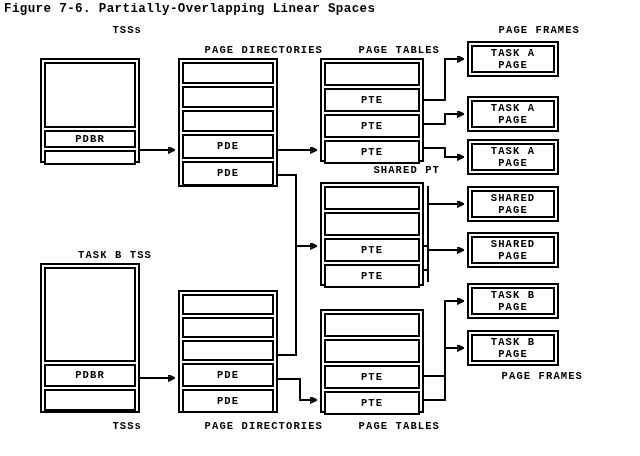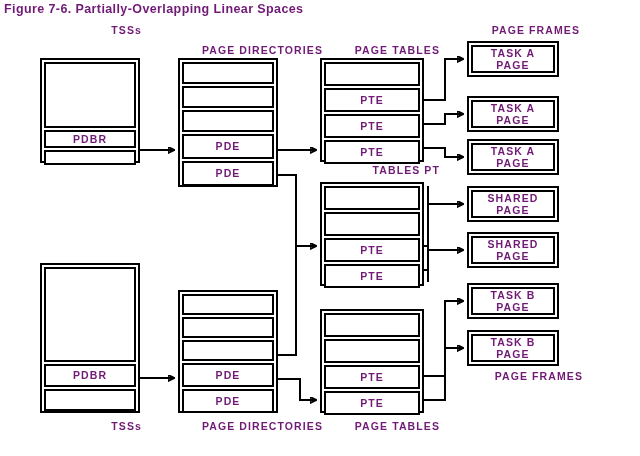--- a/index.html
+++ b/index.html
@@ -1,18 +1,18 @@
 <!DOCTYPE html>
 <html><head>
 <meta charset="utf-8">
 <style>
   html,body{margin:0;padding:0;background:#ffffff;}
   #page{position:relative;width:640px;height:456px;background:#ffffff;
-        font-family:Liberation Sans, sans-serif;
-        color:#701a75;overflow:hidden;}
+        font-family:Liberation Mono, monospace;
+        color:#000000;overflow:hidden;}
 
   .ttl{position:absolute;left:4px;top:2px;font-size:12.5px;font-weight:bold;
        letter-spacing:0.4px;white-space:nowrap;}
 
   .lbl{position:absolute;font-size:10.5px;font-weight:bold;letter-spacing:1.1px;
        white-space:nowrap;text-align:right;}
 
   
   .frame{position:absolute;border:2px solid #000;background:#fff;
          padding:2px;box-sizing:border-box;}
@@ -37,22 +37,23 @@
 <body>
 
 <div id="page">
 
   <div class="ttl">Figure 7-6. Partially-Overlapping Linear Spaces</div>
 
   <div class="lbl" style="left:42px;top:24px;width:100px;">TSSs</div>
   <div class="lbl" style="left:158px;top:44px;width:165px;">PAGE DIRECTORIES</div>
   <div class="lbl" style="left:310px;top:44px;width:130px;">PAGE TABLES</div>
   <div class="lbl" style="left:455px;top:24px;width:125px;">PAGE FRAMES</div>
-  <div class="lbl" style="left:310px;top:164px;width:130px;">TABLES PT</div>
+  <div class="lbl" style="left:310px;top:164px;width:130px;">SHARED PT</div>
 
+  <div class="lbl" style="left:32px;top:249px;width:120px;">TASK B TSS</div>
 
   <div class="lbl" style="left:42px;top:420px;width:100px;">TSSs</div>
   <div class="lbl" style="left:158px;top:420px;width:165px;">PAGE DIRECTORIES</div>
   <div class="lbl" style="left:310px;top:420px;width:130px;">PAGE TABLES</div>
   <div class="lbl" style="left:455px;top:370px;width:128px;">PAGE FRAMES</div>
 
   <div class="frame" style="left:40px;top:58px;width:100px;height:105px;">
     <div class="cell" style="height:66px;"></div>
     <div class="cell" style="height:18px;">PDBR</div>
     <div class="cell" style="height:15px;"></div>

